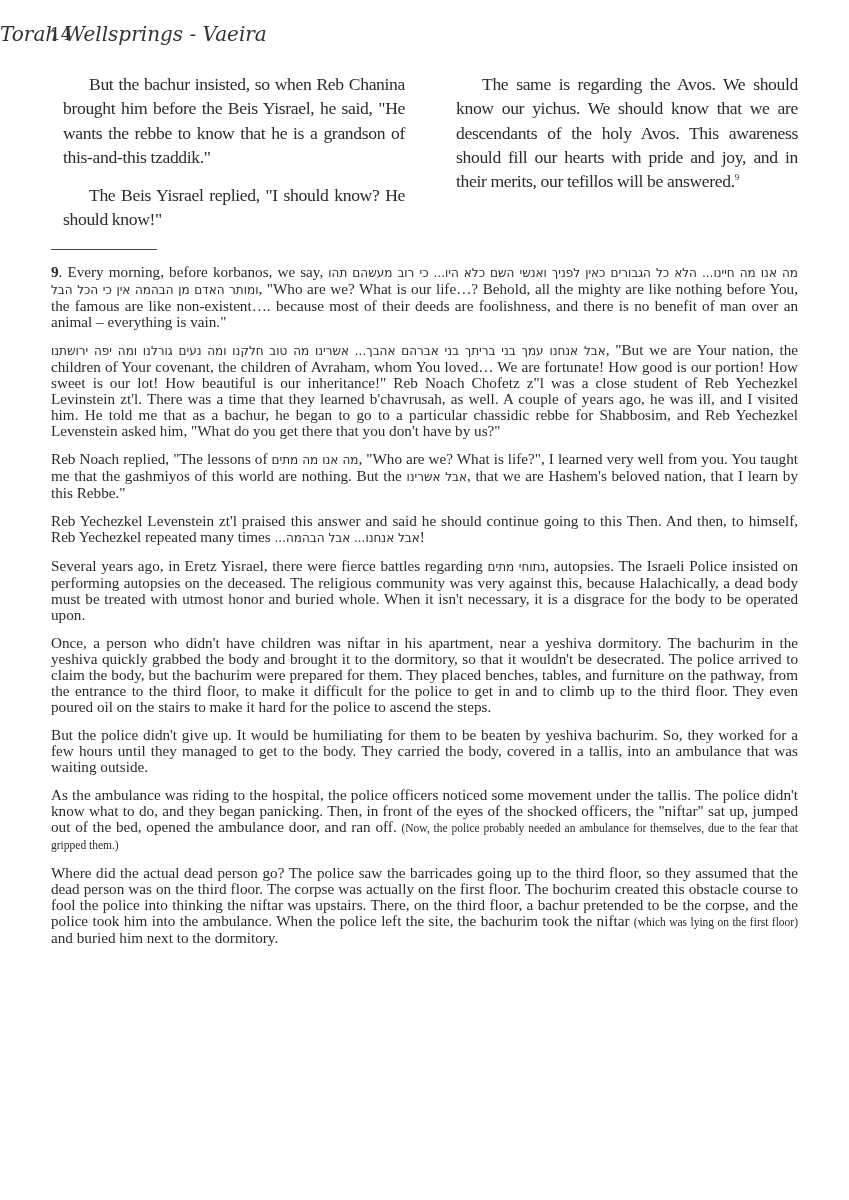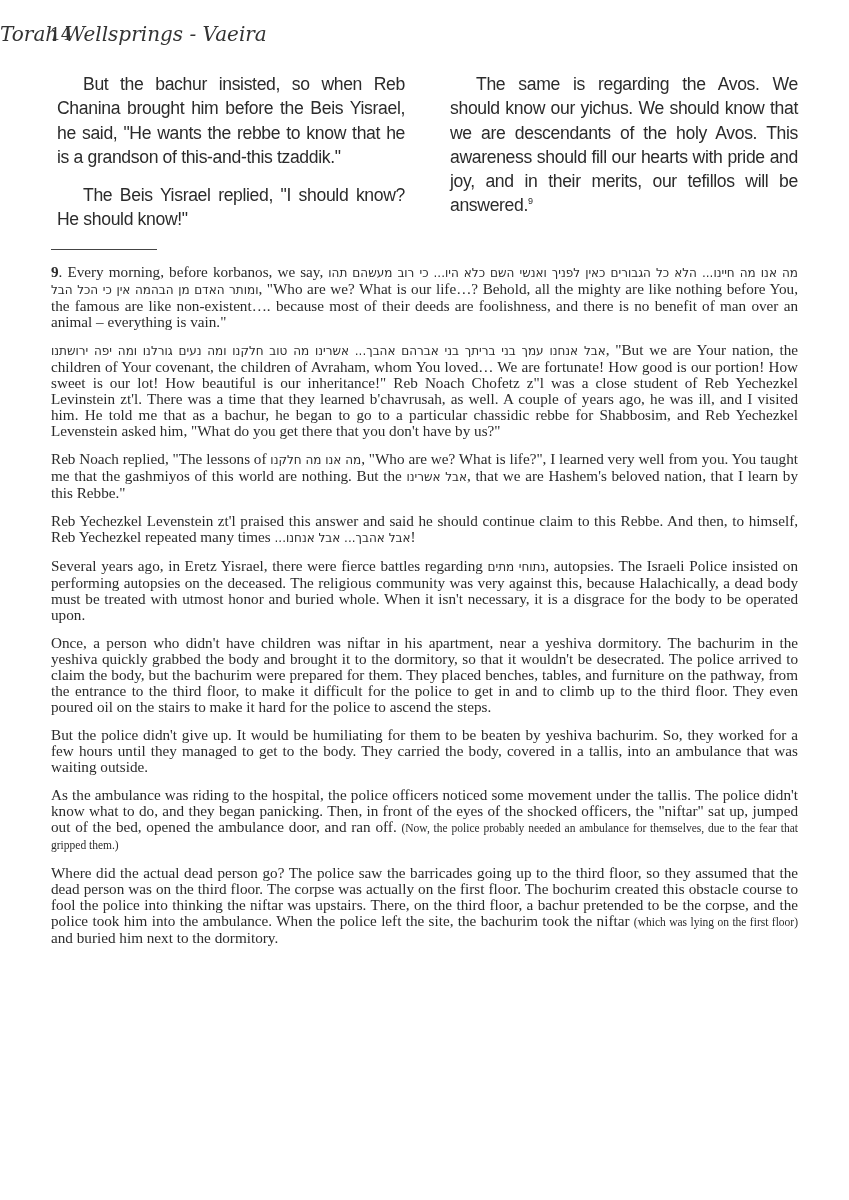--- a/index.html
+++ b/index.html
@@ -18,23 +18,23 @@
     .running-title {
       position: absolute; left: 0; right: 0; top: 0; 
       font-family: "DejaVu Serif", serif; font-style: italic; font-size: 20px; color: #333;
     }
     .columns {
       position: absolute; top: 72px; left: 51px; width: 747px;
       display: flex; justify-content: space-between;
     }
     .col { width: 354px; }
     .col p {
-      margin: 0 0 14px 6px; font-size: 17.6px; line-height: 24.3px;
+      margin: 0 0 14px 12px; font-size: 17.6px; line-height: 24.3px;
       text-align: justify; text-indent: 26px;
-      font-family: Liberation Sans, sans-serif; letter-spacing: -0.35px;
+      font-family: Liberation Serif, serif; letter-spacing: -0.35px;
     }
     sup { font-size: 9px; vertical-align: super; line-height: 0; }
     .rule {
       position: absolute; top: 249px; left: 51px; width: 106px; height: 0;
       border-top: 1.5px solid #444;
     }
     .footnotes {
       position: absolute; top: 264px; left: 51px; width: 747px;
     }
     .footnotes p {
@@ -63,23 +63,23 @@
   </div>
 </div>
 
 <div class="rule"></div>
 
 <div class="footnotes">
   <p><span class="fn-num">9</span><span>. Every morning, before korbanos, we say, </span><span class="heb" dir="rtl">מה אנו מה חיינו... הלא כל הגבורים כאין לפניך ואנשי השם כלא היו... כי רוב מעשהם תהו ומותר האדם מן הבהמה אין כי הכל הבל</span><span>, "Who are we? What is our life…? Behold, all the mighty are like nothing before You, the famous are like non-existent…. because most of their deeds are foolishness, and there is no benefit of man over an animal – everything is vain."</span></p>
 
   <p><span class="heb" dir="rtl">אבל אנחנו עמך בני בריתך בני אברהם אהבך... אשרינו מה טוב חלקנו ומה נעים גורלנו ומה יפה ירושתנו</span><span>, "But we are Your nation, the children of Your covenant, the children of Avraham, whom You loved… We are fortunate! How good is our portion! How sweet is our lot! How beautiful is our inheritance!" Reb Noach Chofetz z"l was a close student of Reb Yechezkel Levinstein zt'l. There was a time that they learned b'chavrusah, as well. A couple of years ago, he was ill, and I visited him. He told me that as a bachur, he began to go to a particular chassidic rebbe for Shabbosim, and Reb Yechezkel Levenstein asked him, "What do you get there that you don't have by us?"</span></p>
 
-  <p><span>Reb Noach replied, "The lessons of </span><span class="heb" dir="rtl">מה אנו מה חלקנו</span><span>, "Who are we? What is life?", I learned very well from you. You taught me that the gashmiyos of this world are nothing. But the </span><span class="heb" dir="rtl">אבל אשרינו</span><span>, that we are Hashem's beloved nation, that I learn by this Rebbe."</span></p>
+  <p><span>Reb Noach replied, "The lessons of </span><span class="heb" dir="rtl">מה אנו מה מתים</span><span>, "Who are we? What is life?", I learned very well from you. You taught me that the gashmiyos of this world are nothing. But the </span><span class="heb" dir="rtl">אבל אשרינו</span><span>, that we are Hashem's beloved nation, that I learn by this Rebbe."</span></p>
 
-  <p><span>Reb Yechezkel Levenstein zt'l praised this answer and said he should continue claim to this Rebbe. And then, to himself, Reb Yechezkel repeated many times </span><span class="heb" dir="rtl">אבל אהבך... אבל אנחנו...</span><span>!</span></p>
+  <p><span>Reb Yechezkel Levenstein zt'l praised this answer and said he should continue going to this Then. And then, to himself, Reb Yechezkel repeated many times </span><span class="heb" dir="rtl">אבל אנחנו... אבל הבהמה...</span><span>!</span></p>
 
   <p><span>Several years ago, in Eretz Yisrael, there were fierce battles regarding </span><span class="heb" dir="rtl">נתוחי מתים</span><span>, autopsies. The Israeli Police insisted on performing autopsies on the deceased. The religious community was very against this, because Halachically, a dead body must be treated with utmost honor and buried whole. When it isn't necessary, it is a disgrace for the body to be operated upon.</span></p>
 
   <p>Once, a person who didn't have children was niftar in his apartment, near a yeshiva dormitory. The bachurim in the yeshiva quickly grabbed the body and brought it to the dormitory, so that it wouldn't be desecrated. The police arrived to claim the body, but the bachurim were prepared for them. They placed benches, tables, and furniture on the pathway, from the entrance to the third floor, to make it difficult for the police to get in and to climb up to the third floor. They even poured oil on the stairs to make it hard for the police to ascend the steps.</p>
 
   <p>But the police didn't give up. It would be humiliating for them to be beaten by yeshiva bachurim. So, they worked for a few hours until they managed to get to the body. They carried the body, covered in a tallis, into an ambulance that was waiting outside.</p>
 
   <p><span>As the ambulance was riding to the hospital, the police officers noticed some movement under the tallis. The police didn't know what to do, and they began panicking. Then, in front of the eyes of the shocked officers, the "niftar" sat up, jumped out of the bed, opened the ambulance door, and ran off. </span><span class="small">(Now, the police probably needed an ambulance for themselves, due to the fear that gripped them.)</span></p>
 
   <p><span>Where did the actual dead person go? The police saw the barricades going up to the third floor, so they assumed that the dead person was on the third floor. The corpse was actually on the first floor. The bochurim created this obstacle course to fool the police into thinking the niftar was upstairs. There, on the third floor, a bachur pretended to be the corpse, and the police took him into the ambulance. When the police left the site, the bachurim took the niftar </span><span class="small">(which was lying on the first floor)</span><span> and buried him next to the dormitory.</span></p>

